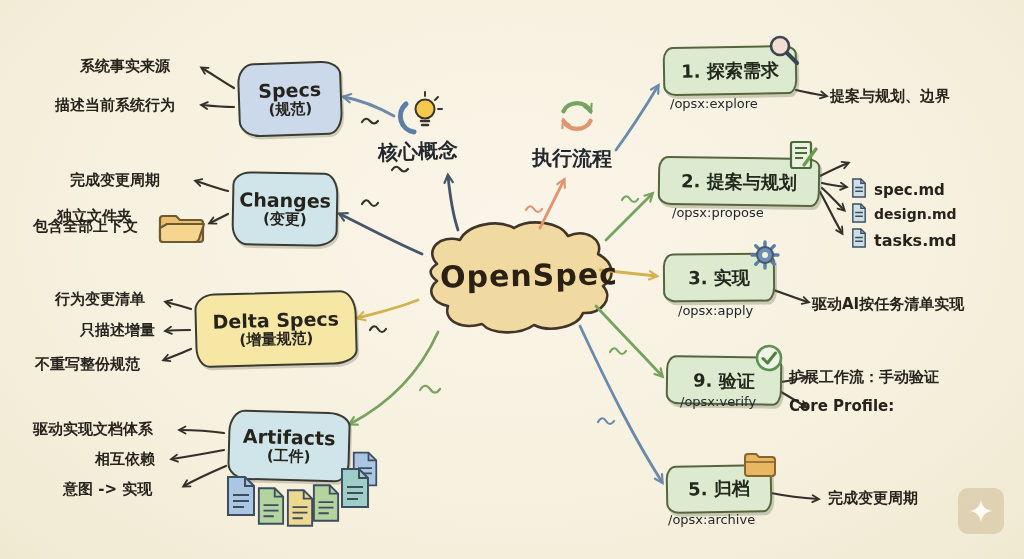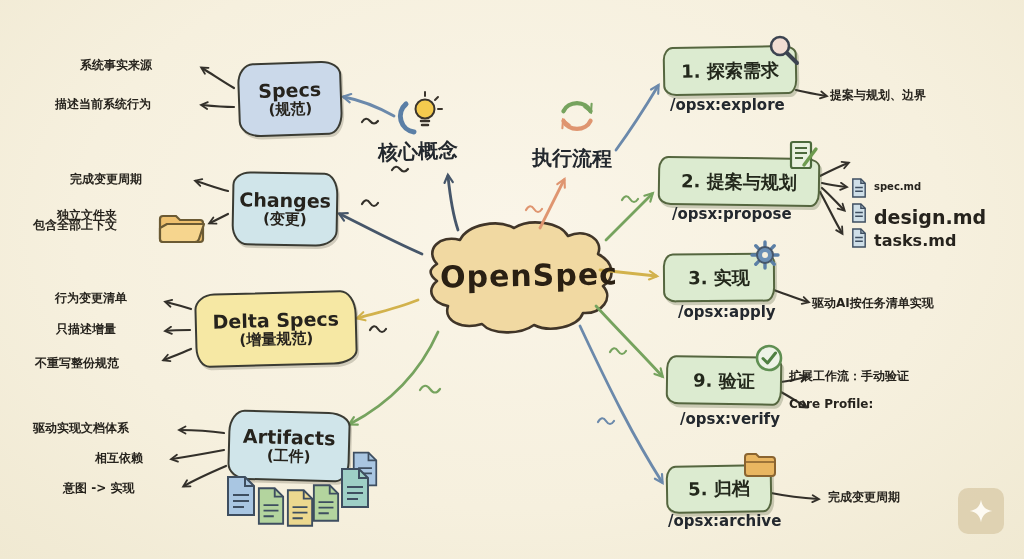--- a/index.html
+++ b/index.html
@@ -2,22 +2,22 @@
 <html><head>
 <meta charset="utf-8">
 <style>
   html,body{margin:0;padding:0;background:#e9e2d0;}
   #stage{
     position:relative;width:1024px;height:559px;overflow:hidden;
     background:radial-gradient(ellipse at 50% 40%, #faf5e8 0%, #f6f0de 60%, #f0e9d2 100%);
     font-family:"DejaVu Sans","Liberation Sans",sans-serif;color:#26231d;
   }
   .abs{position:absolute;}
-  .note{position:absolute;font-size:12px;font-weight:700;white-space:nowrap;color:#26231d;}
-  .cmd{position:absolute;font-size:15px;font-weight:700;white-space:nowrap;color:#23282e;}
+  .note{position:absolute;font-size:15px;font-weight:700;white-space:nowrap;color:#26231d;}
+  .cmd{position:absolute;font-size:13px;font-weight:400;white-space:nowrap;color:#23282e;}
   .branch-label{position:absolute;font-size:20px;font-weight:800;white-space:nowrap;color:#23282e;}
   .bubble{
     position:absolute;display:flex;flex-direction:column;align-items:center;justify-content:center;
     border:2.4px solid #3a3b33;box-shadow:1.5px 2.5px 0 rgba(70,64,45,.22);text-align:center;
   }
   .bubble .t{font-size:19px;font-weight:800;line-height:1.1;}
   .bubble .s{font-size:15px;font-weight:700;line-height:1.2;}
   .step{
     position:absolute;display:flex;align-items:center;justify-content:center;
     background:#dcebd0;border:2.4px solid #55663f;
@@ -146,21 +146,21 @@
   <svg class="abs" style="left:156px;top:206px" width="52" height="42" viewBox="0 0 52 42">
     <path d="M4 13 q0 -3 3 -3 h13 l4 4 h20 q3 0 3 3 v16 q0 3 -3 3 H7 q-3 0 -3 -3 z" fill="#eec06e" stroke="#6b5a33" stroke-width="2.2"></path>
     <path d="M4 22 L11 18 h37 l-5 15 q-1 3 -4 3 H7 q-3 0 -3 -3 z" fill="#f6d58e" stroke="#6b5a33" stroke-width="2.2" stroke-linejoin="round"></path>
   </svg>
 
   <div class="bubble" style="left:195px;top:292px;width:158px;height:70px;background:#f6e8a4;border-radius:20px 16px 24px 14px/16px 24px 14px 20px;transform:rotate(-1.5deg)">
     <span class="t">Delta Specs</span>
     <span class="s">(增量规范)</span>
   </div>
   <div class="note" style="left:55px;top:290px">行为变更清单</div>
-  <div class="note" style="left:56px;top:321px">只描述增量</div>
+  <div class="note" style="left:80px;top:321px">只描述增量</div>
   <div class="note" style="left:35px;top:355px">不重写整份规范</div>
 
   <div class="bubble" style="left:228px;top:411px;width:118px;height:66px;background:#d0e5ea;border-radius:16px 22px 14px 20px/22px 14px 20px 16px;transform:rotate(1.5deg)">
     <span class="t">Artifacts</span>
     <span class="s">(工件)</span>
   </div>
   <div class="note" style="left:33px;top:420px">驱动实现文档体系</div>
   <div class="note" style="left:95px;top:450px">相互依赖</div>
   <div class="note" style="left:63px;top:480px">意图 -&gt; 实现</div>
 
@@ -218,27 +218,27 @@
     <rect x="3" y="3" width="20" height="26" rx="2" fill="#e9f1df" stroke="#4c6a3c" stroke-width="2.2"></rect>
     <path d="M7 9 h12 M7 14 h12 M7 19 h8" stroke="#4c6a3c" stroke-width="2"></path>
     <path d="M16 26 L28 10" stroke="#6d9b4f" stroke-width="3.4" stroke-linecap="round"></path>
   </svg>
   <div class="cmd" style="left:672px;top:205px">/opsx:propose</div>
   <svg class="abs" style="left:851px;top:178px" width="16" height="20" viewBox="0 0 30 42">
     <path d="M2 2 h17 l9 9 v29 H2 z" fill="#cfdfe8" stroke="#3e4e60" stroke-width="3"></path>
       <path d="M19 2 v9 h9" fill="none" stroke="#3e4e60" stroke-width="3"></path>
       <path d="M7 20 h16 M7 28 h16" stroke="#3e4e60" stroke-width="3"></path>
   </svg>
-  <div class="note" style="left:874px;top:181px;font-size:10px">spec.md</div>
+  <div class="note" style="left:874px;top:181px;font-size:15px">spec.md</div>
   <svg class="abs" style="left:851px;top:203px" width="16" height="20" viewBox="0 0 30 42">
     <path d="M2 2 h17 l9 9 v29 H2 z" fill="#cfdfe8" stroke="#3e4e60" stroke-width="3"></path>
       <path d="M19 2 v9 h9" fill="none" stroke="#3e4e60" stroke-width="3"></path>
       <path d="M7 20 h16 M7 28 h16" stroke="#3e4e60" stroke-width="3"></path>
   </svg>
-  <div class="note" style="left:874px;top:206px;font-size:19px">design.md</div>
+  <div class="note" style="left:874px;top:206px;font-size:14px">design.md</div>
   <svg class="abs" style="left:851px;top:228px" width="16" height="20" viewBox="0 0 30 42">
     <path d="M2 2 h17 l9 9 v29 H2 z" fill="#cfdfe8" stroke="#3e4e60" stroke-width="3"></path>
       <path d="M19 2 v9 h9" fill="none" stroke="#3e4e60" stroke-width="3"></path>
       <path d="M7 20 h16 M7 28 h16" stroke="#3e4e60" stroke-width="3"></path>
   </svg>
   <div class="note" style="left:874px;top:231px;font-size:16px">tasks.md</div>
 
   <div class="step" style="left:663px;top:253px;width:108px;height:45px;transform:rotate(-0.5deg)">
     <span>3. 实现</span>
   </div>
@@ -252,21 +252,21 @@
   <div class="cmd" style="left:678px;top:303px">/opsx:apply</div>
   <div class="note" style="left:812px;top:295px">驱动AI按任务清单实现</div>
 
   <div class="step" style="left:666px;top:356px;width:112px;height:45px;transform:rotate(0.8deg)">
     <span>9. 验证</span>
   </div>
   <svg class="abs" style="left:754px;top:343px" width="30" height="30" viewBox="0 0 30 30">
     <circle cx="15" cy="15" r="12" fill="#edf3e6" stroke="#5f8f52" stroke-width="2.6"></circle>
     <path d="M9 15.5 L13.5 20 L21.5 10" fill="none" stroke="#4f7f42" stroke-width="3" stroke-linecap="round" stroke-linejoin="round"></path>
   </svg>
-  <div class="cmd" style="left:680px;top:410px">/opsx:verify</div>
+  <div class="cmd" style="left:680px;top:394px">/opsx:verify</div>
   <div class="note" style="left:789px;top:368px">扩展工作流：手动验证</div>
   <div class="note" style="left:789px;top:397px">Core Profile:</div>
 
   <div class="step" style="left:666px;top:465px;width:102px;height:44px;transform:rotate(-1deg)">
     <span>5. 归档</span>
   </div>
   <svg class="abs" style="left:742px;top:449px" width="36" height="30" viewBox="0 0 36 30">
     <path d="M3 8 q0 -3 3 -3 h8 l3 3 h13 q3 0 3 3 v13 q0 3 -3 3 H6 q-3 0 -3 -3 z" fill="#e9b661" stroke="#8a6430" stroke-width="2"></path>
     <path d="M3 13 h30" stroke="#8a6430" stroke-width="1.6"></path>
   </svg>

